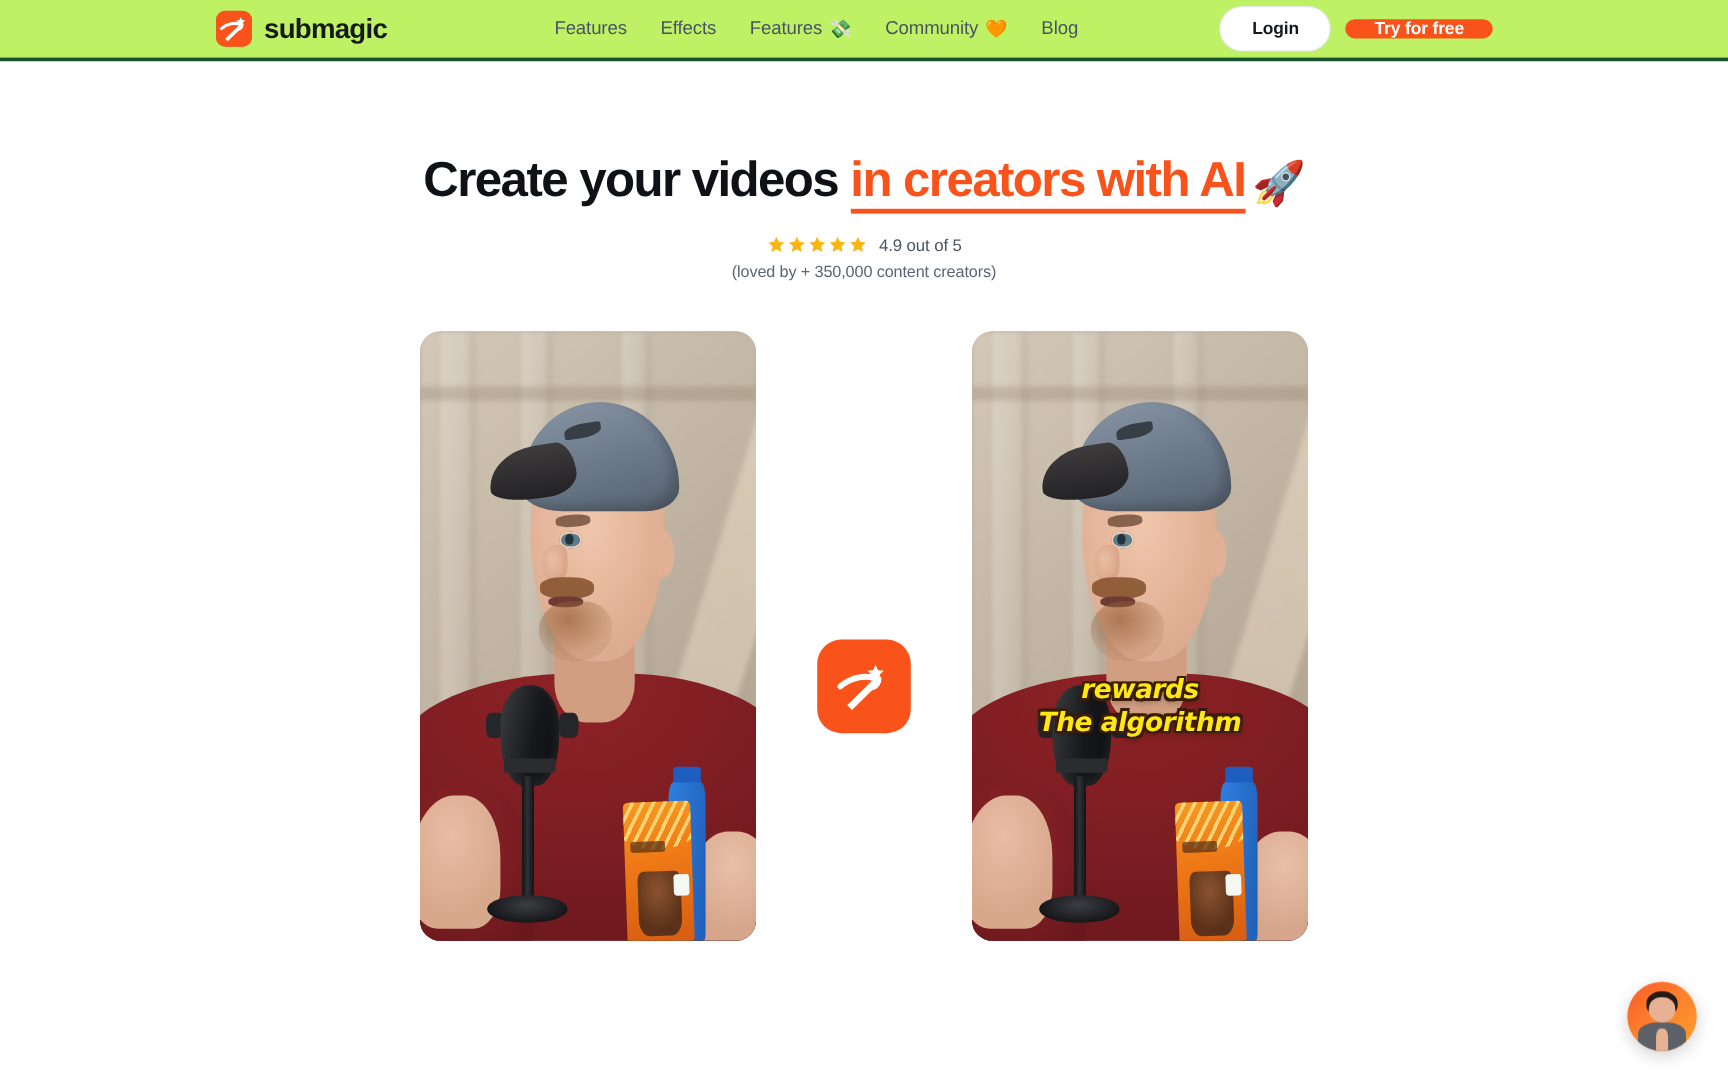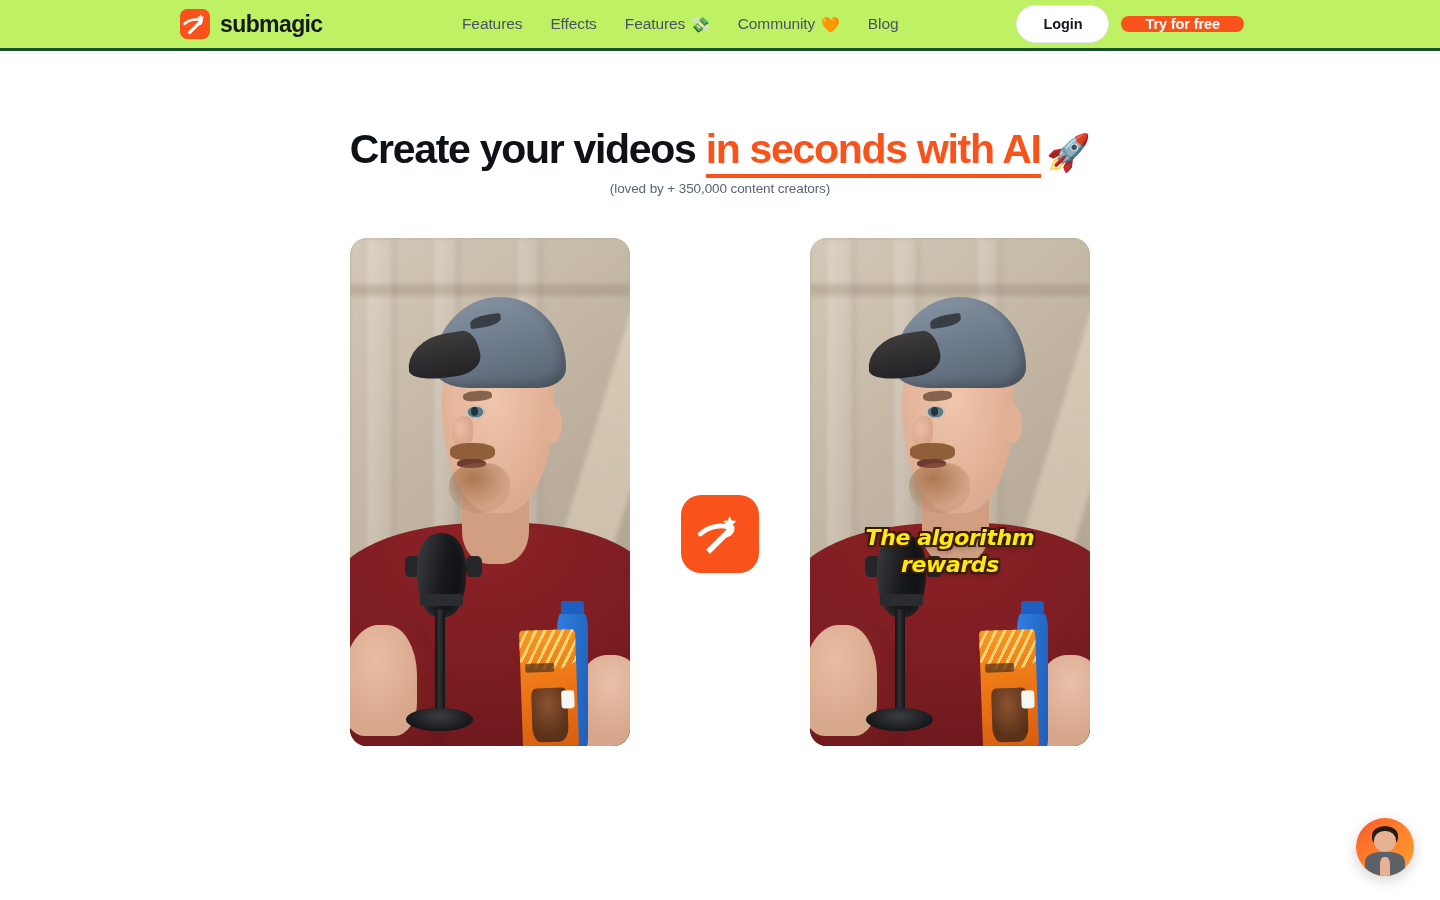--- a/index.html
+++ b/index.html
@@ -647,25 +647,45 @@
   <div class="header-actions">
     <button class="btn-login">Login</button>
     <button class="btn-try">Try for free</button>
   </div>
 </div>
 
 <section class="hero">
 
   <h1 class="headline">
     <span>Create your videos</span>
-    <span class="accent">in seconds with AI</span><span class="rocket">🚀</span>
+    <span class="accent">in creators with AI</span><span class="rocket">🚀</span>
   </h1>
 
 
 
+  <div class="rating">
+    <span class="stars">
+      <span class="star"><svg width="16" height="16" viewBox="0 0 20 20">
+            <path d="M10 1.6l2.5 5.3 5.7.7-4.2 4 1.1 5.8L10 14.6 4.9 17.4 6 11.6 1.8 7.6l5.7-.7z" fill="#fbb614"></path>
+          </svg></span>
+      <span class="star"><svg width="16" height="16" viewBox="0 0 20 20">
+            <path d="M10 1.6l2.5 5.3 5.7.7-4.2 4 1.1 5.8L10 14.6 4.9 17.4 6 11.6 1.8 7.6l5.7-.7z" fill="#fbb614"></path>
+          </svg></span>
+      <span class="star"><svg width="16" height="16" viewBox="0 0 20 20">
+            <path d="M10 1.6l2.5 5.3 5.7.7-4.2 4 1.1 5.8L10 14.6 4.9 17.4 6 11.6 1.8 7.6l5.7-.7z" fill="#fbb614"></path>
+          </svg></span>
+      <span class="star"><svg width="16" height="16" viewBox="0 0 20 20">
+            <path d="M10 1.6l2.5 5.3 5.7.7-4.2 4 1.1 5.8L10 14.6 4.9 17.4 6 11.6 1.8 7.6l5.7-.7z" fill="#fbb614"></path>
+          </svg></span>
+      <span class="star"><svg width="16" height="16" viewBox="0 0 20 20">
+            <path d="M10 1.6l2.5 5.3 5.7.7-4.2 4 1.1 5.8L10 14.6 4.9 17.4 6 11.6 1.8 7.6l5.7-.7z" fill="#fbb614"></path>
+          </svg></span>
+    </span>
+    <span class="rating-text">4.9 out of 5</span>
+  </div>
   <div class="rating-sub">(loved by + 350,000 content creators)</div>
 
   <div class="compare">
 
     <div class="video-card">
       <div class="scene">
         <div class="bg-blur">
           <div class="bg-wall"></div>
           <div class="stud" style="left:6%;width:9%"></div>
           <div class="stud" style="left:30%;width:8%"></div>
@@ -745,22 +765,22 @@
         <div class="bottle-cap"></div>
         <div class="bottle"></div>
         <div class="bag">
           <div class="bag-swirl"></div>
           <div class="bag-brandline"></div>
           <div class="bag-choco"></div>
           <div class="bag-badge"></div>
         </div>
 
         <div class="caption">
+          <span class="caption-line">rewards</span>
           <span class="caption-line">The algorithm</span>
-          <span class="caption-line">rewards</span>
         </div>
       </div>
     </div>
 
     <div class="center-badge">
       <svg width="50" height="50" viewBox="0 0 30 30" aria-hidden="true">
         <path d="M3.2 15.0 C9 10.0 16.4 9.2 21.2 11.2" stroke="#fff" stroke-width="2.9" fill="none" stroke-linecap="round"></path>
         <path d="M22.6 11.0 a4.6 4.6 0 0 1 -3.6 4.9" stroke="#fff" stroke-width="2.2" fill="none" stroke-linecap="round"></path>
         <path d="M6.6 24.4 L19.8 11.4 l2.4 2.4 L9.0 26.8 Z" fill="#fff"></path>
         <path d="M20.8 4.2 l1.2 2.7 2.9 .3 -2.1 2 .6 2.9 -2.6-1.5 -2.6 1.5 .6-2.9 -2.1-2 2.9-.3Z" fill="#fff"></path>

